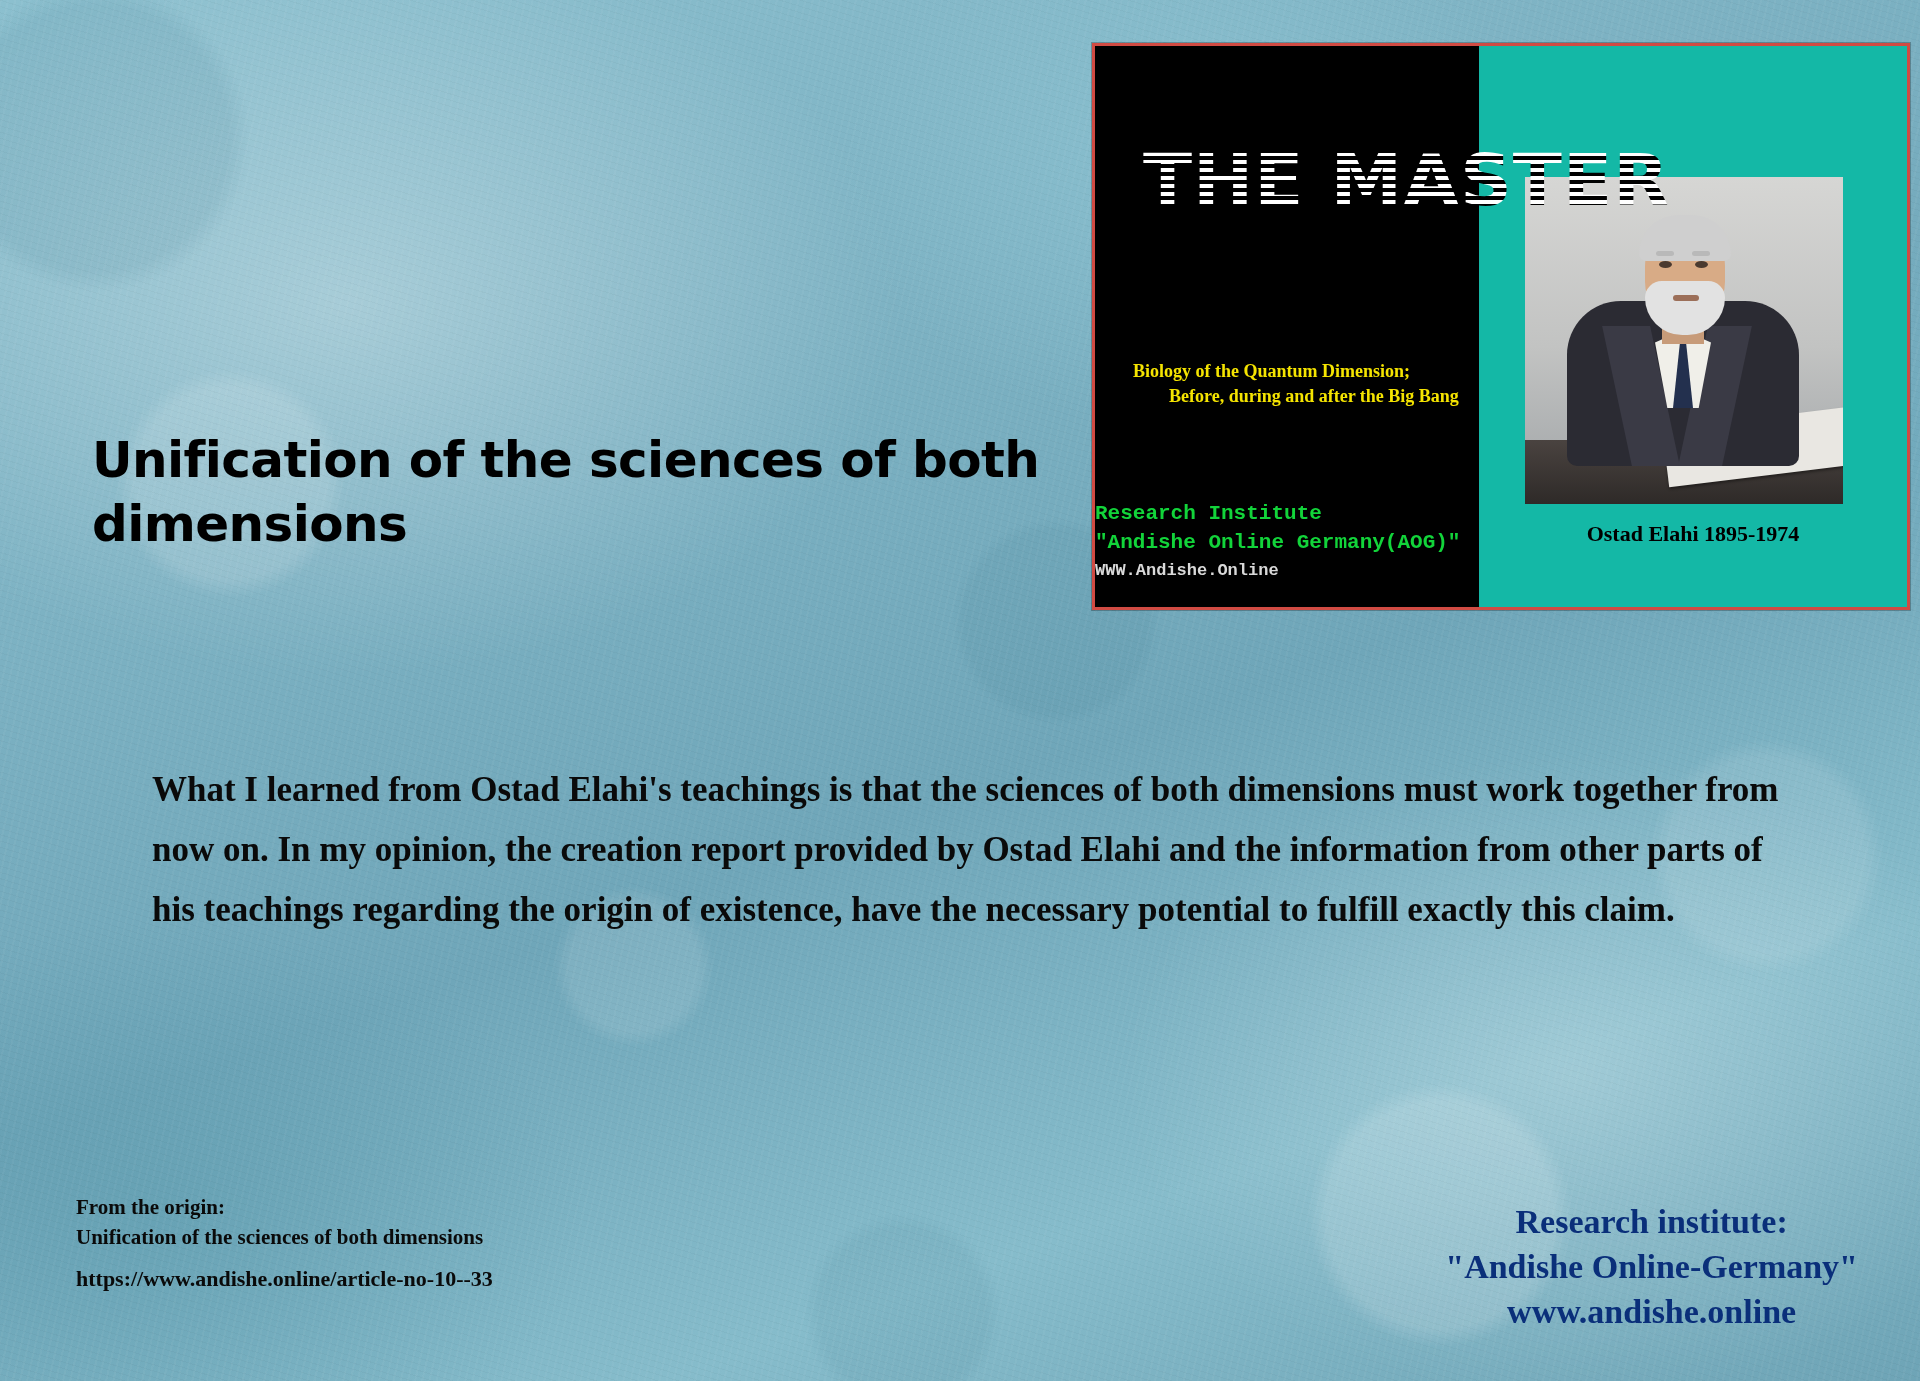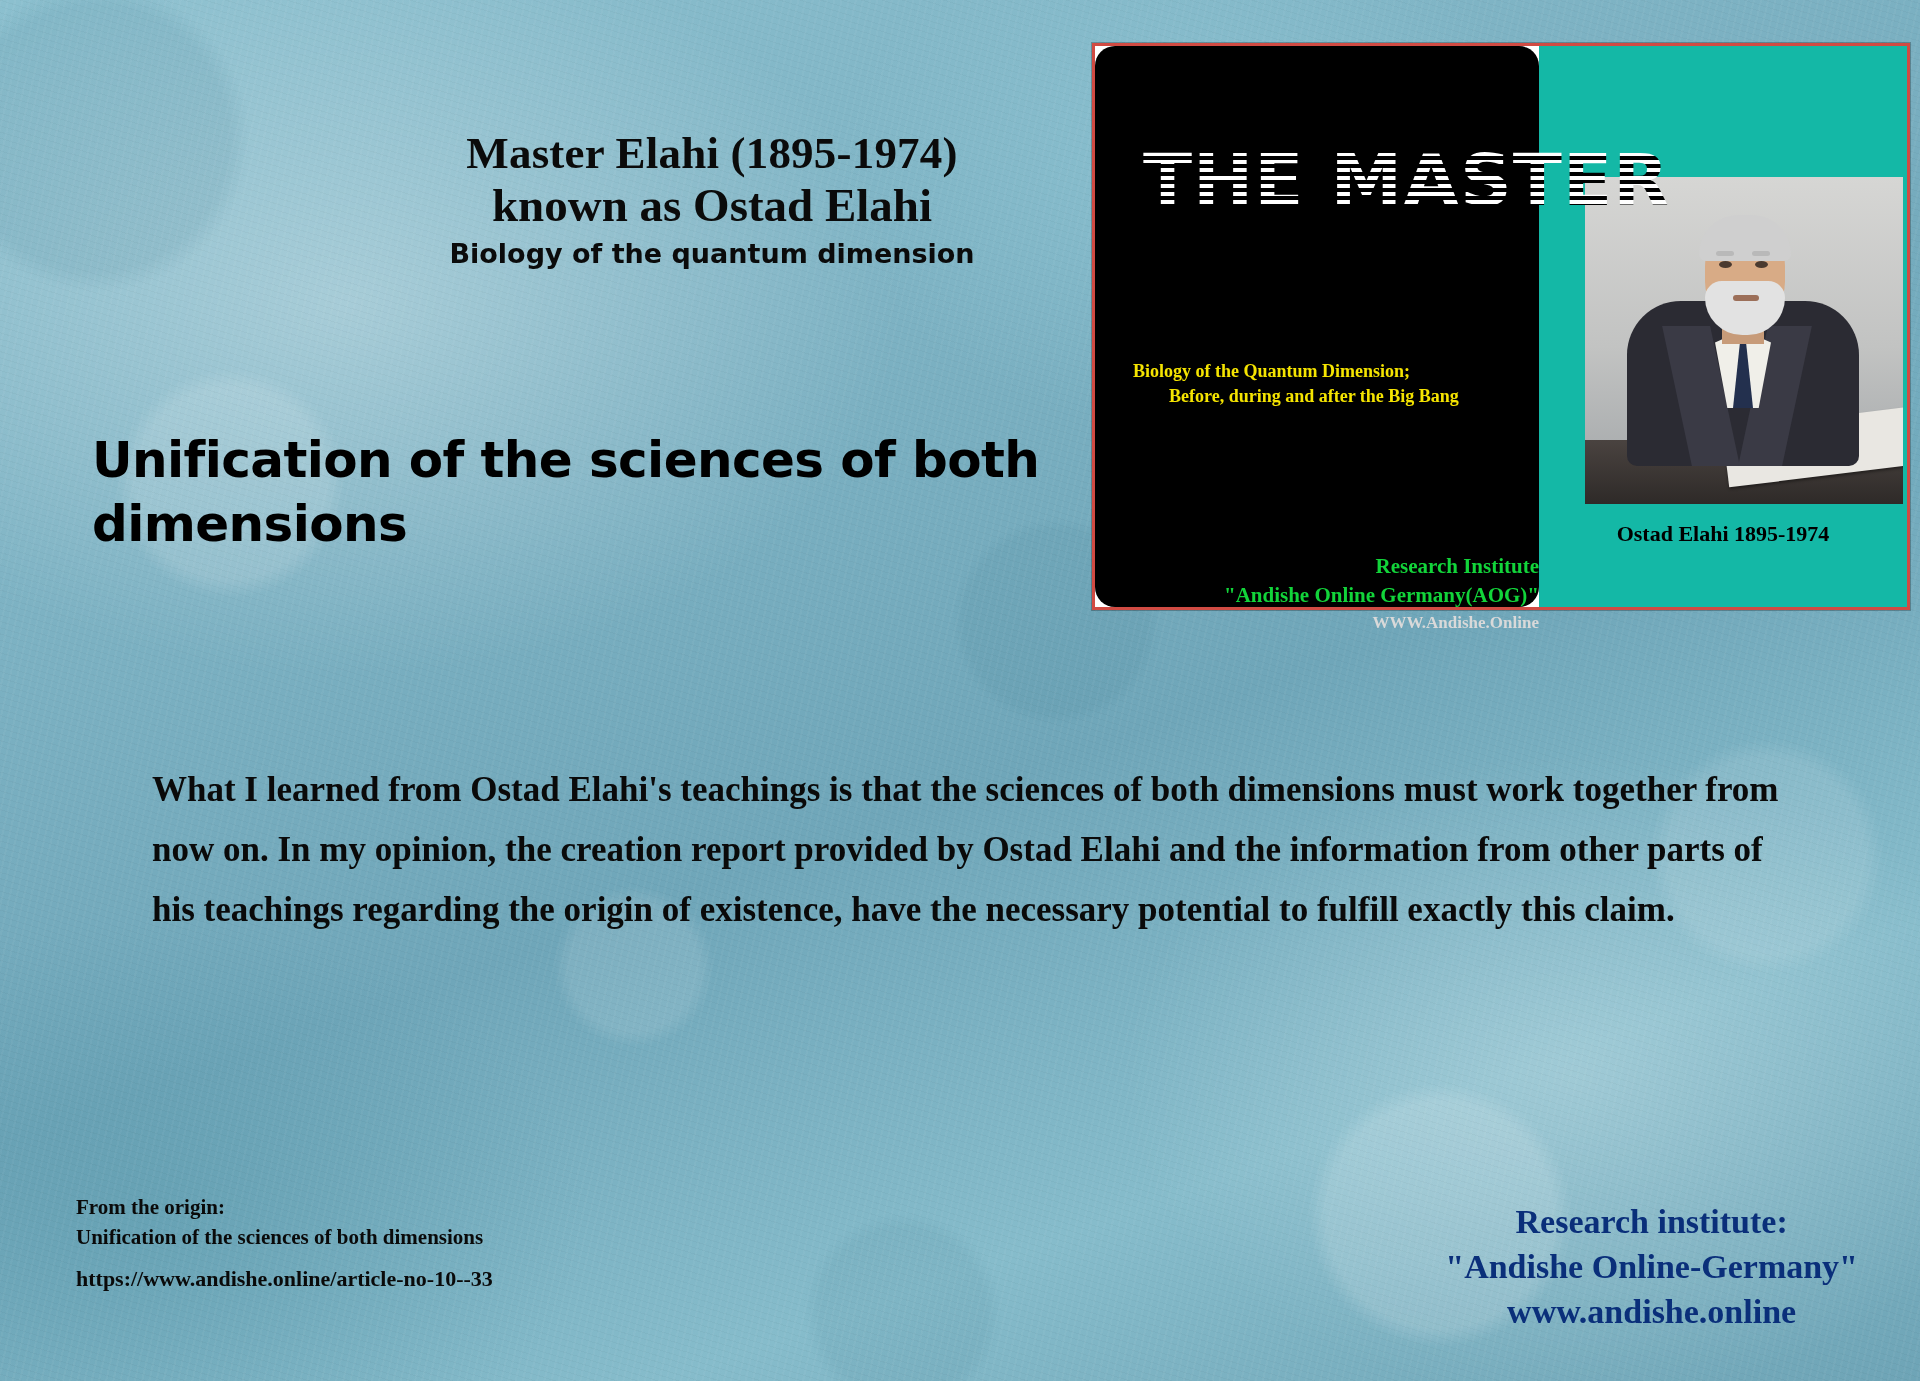--- a/index.html
+++ b/index.html
@@ -149,25 +149,24 @@
     top: 43px;
     width: 818px;
     height: 567px;
     background: #ffffff;
     border: 3px solid #d14b43;
     box-sizing: border-box;
     box-shadow: 0 0 0 1px rgba(0,0,0,0.25);
     display: flex;
   }
   .cover-left {
-    width: 444px;
+    width: 384px;
     background: #000;
     position: relative;
     box-sizing: border-box;
-    border-radius: 20px;
   }
   .cover-right {
     flex: 1;
     background: #14b8a6;
     position: relative;
     box-sizing: border-box;
   }
 
   
   .master-title {
@@ -203,24 +202,24 @@
     font-weight: bold;
     font-size: 18px;
     line-height: 1.4;
   }
   .cover-sub .l2 { padding-left: 36px; }
 
   .cover-inst {
     position: absolute;
     left: 0;
     right: 0;
-    top: 506px;
-    text-align: right;
+    top: 454px;
+    text-align: left;
     color: #12d43a;
-    font-family: Liberation Serif, serif;
+    font-family: Liberation Mono, monospace;
     font-weight: bold;
     font-size: 21px;
     line-height: 1.36;
   }
   .cover-inst .www {
     color: #d9d9d9;
     font-size: 17px;
     font-weight: bold;
     margin-top: 2px;
   }
@@ -376,25 +375,20 @@
     font-family: "Liberation Serif", serif;
     font-weight: bold;
     font-size: 22px;
   }
 </style>
 </head>
 <body>
 
 <div class="poster">
 
-  <div class="heading layer">
-    <div class="h-line1">Master Elahi (1895-1974)</div>
-    <div class="h-line2">known as Ostad Elahi</div>
-    <div class="h-line3">Biology of the quantum dimension</div>
-  </div>
 
   <div class="slogan layer">Unification of the sciences of both dimensions</div>
 
   <div class="body-text layer">What I learned from Ostad Elahi's teachings is that the sciences of both dimensions must work together from now on. In my opinion, the creation report provided by Ostad Elahi and the information from other parts of his teachings regarding the origin of existence, have the necessary potential to fulfill exactly this claim.</div>
 
   <div class="footer-left layer">
     <div>From the origin:</div>
     <div>Unification of the sciences of both dimensions</div>
     <div class="url">https://www.andishe.online/article-no-10--33</div>
   </div>

